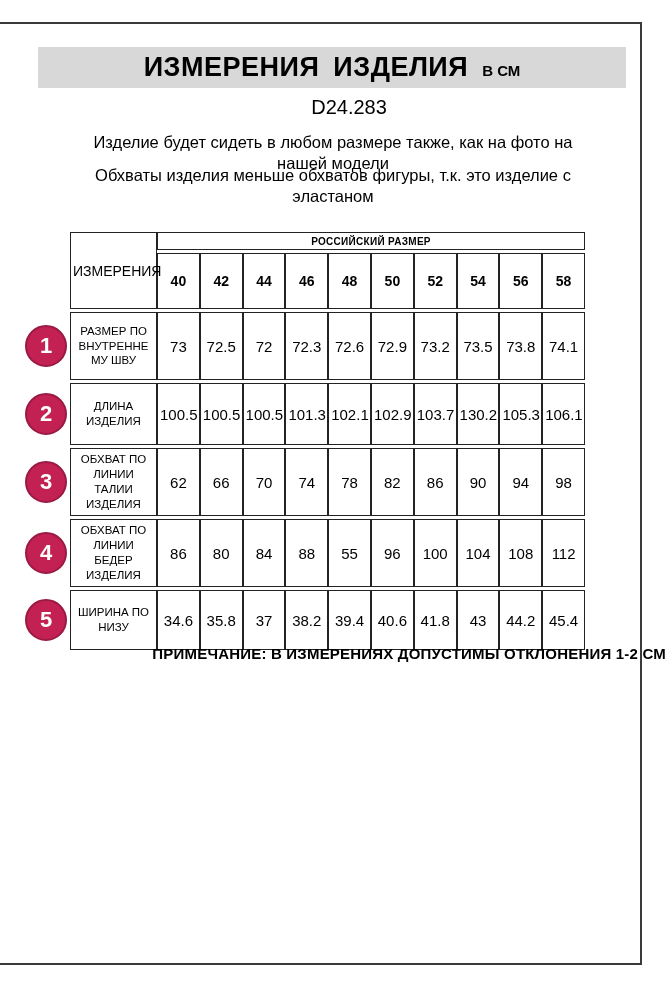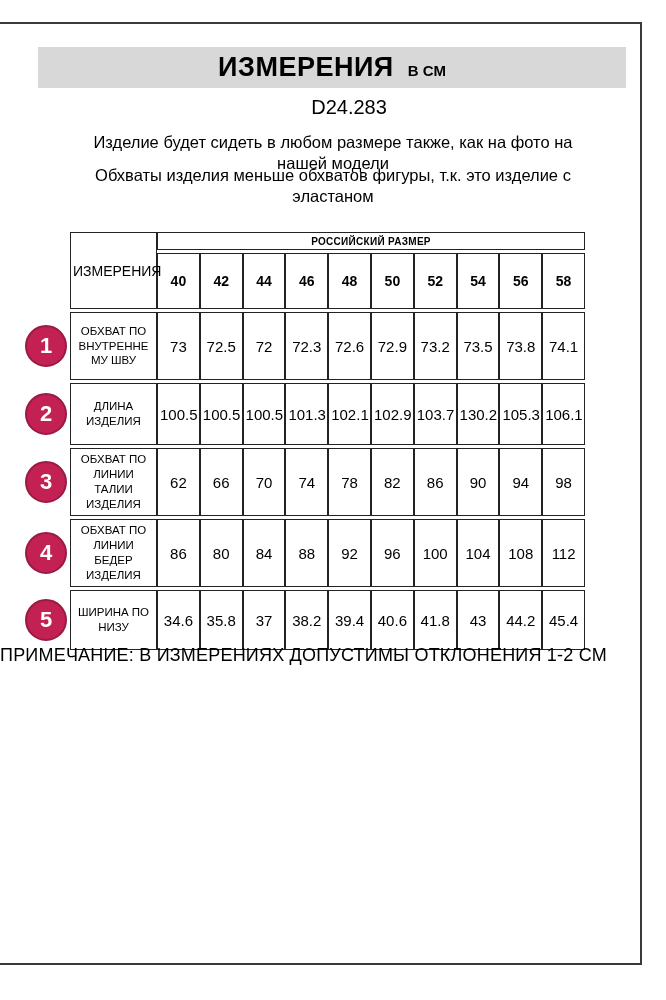--- a/index.html
+++ b/index.html
@@ -55,30 +55,31 @@
 
   .num-circle {
     position:absolute; left:-46px; top:50%; transform:translateY(-50%);
     width:38px; height:38px; border-radius:50%;
     background:#c32053; border:2px solid #9a1a43;
     color:#fff; font-size:22px; font-weight:700;
     display:flex; align-items:center; justify-content:center;
   }
   .footnote {
     position:absolute; top:645px; left:0; width:100%;
-    text-align:left; font-size:18px; font-weight:400; letter-spacing:.2px;
+    text-align:right; font-size:15px; font-weight:700; letter-spacing:.2px;
   }
 </style>
 </head>
 <body>
 
 <div class="frame"></div>
 
 <div class="titlebar">
   <span class="t-reg">ИЗМЕРЕНИЯ</span>
+  <span class="t-bold">ИЗДЕЛИЯ</span>
   <span class="t-unit">В СМ</span>
 </div>
 
 <div class="code">D24.283</div>
 
 <div class="para para1">Изделие будет сидеть в любом размере также, как на фото на нашей модели</div>
 <div class="para para2">Обхваты изделия меньше обхватов фигуры, т.к. это изделие с эластаном</div>
 
 <table class="size-table">
   <colgroup>
@@ -98,21 +99,21 @@
         <th>48</th>
         <th>50</th>
         <th>52</th>
         <th>54</th>
         <th>56</th>
         <th>58</th>
       </tr>
   </thead>
   <tbody id="table-body">
       <tr class="data-r1">
-        <td class="label-cell"><span class="num-circle">1</span><span>ОБХВАТ ПО ВНУТРЕННЕМУ ШВУ</span></td>
+        <td class="label-cell"><span class="num-circle">1</span><span>РАЗМЕР ПО ВНУТРЕННЕМУ ШВУ</span></td>
         <td class="value-cell">73</td>
         <td class="value-cell">72.5</td>
         <td class="value-cell">72</td>
         <td class="value-cell">72.3</td>
         <td class="value-cell">72.6</td>
         <td class="value-cell">72.9</td>
         <td class="value-cell">73.2</td>
         <td class="value-cell">73.5</td>
         <td class="value-cell">73.8</td>
         <td class="value-cell">74.1</td>
@@ -142,21 +143,21 @@
         <td class="value-cell">90</td>
         <td class="value-cell">94</td>
         <td class="value-cell">98</td>
       </tr>
       <tr class="data-r4">
         <td class="label-cell"><span class="num-circle">4</span><span>ОБХВАТ ПО ЛИНИИ БЕДЕР ИЗДЕЛИЯ</span></td>
         <td class="value-cell">86</td>
         <td class="value-cell">80</td>
         <td class="value-cell">84</td>
         <td class="value-cell">88</td>
-        <td class="value-cell">92</td>
+        <td class="value-cell">55</td>
         <td class="value-cell">96</td>
         <td class="value-cell">100</td>
         <td class="value-cell">104</td>
         <td class="value-cell">108</td>
         <td class="value-cell">112</td>
       </tr>
       <tr class="data-r5">
         <td class="label-cell"><span class="num-circle">5</span><span>ШИРИНА ПО НИЗУ</span></td>
         <td class="value-cell">34.6</td>
         <td class="value-cell">35.8</td>

